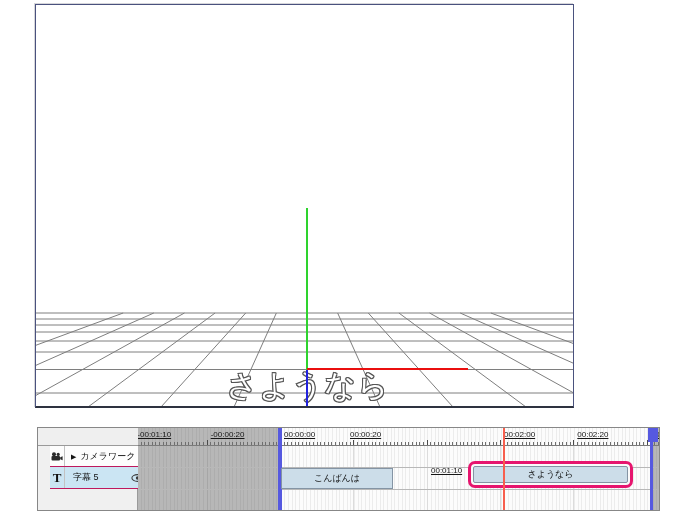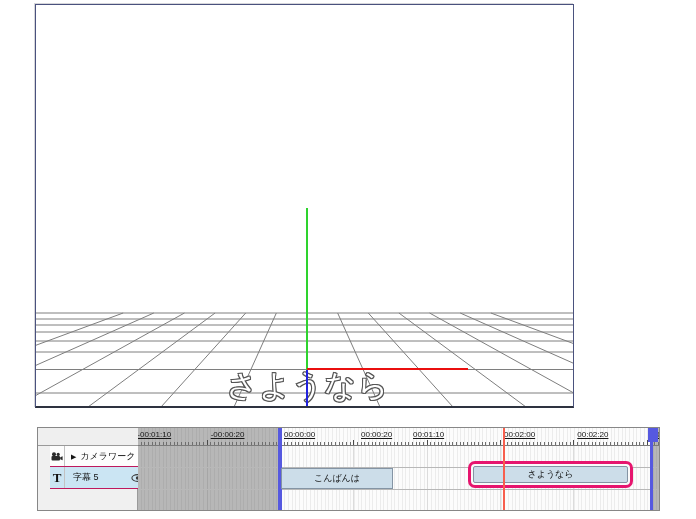--- a/index.html
+++ b/index.html
@@ -276,22 +276,22 @@
         <div class="tick" style="left: 497.67px; top: 14px; height: 3px; background: rgb(110, 110, 110);"></div>
         <div class="tick" style="left: 501.34px; top: 14px; height: 3px; background: rgb(110, 110, 110);"></div>
         <div class="tick" style="left: 505px; top: 14px; height: 3px; background: rgb(110, 110, 110);"></div>
         <div class="tick" style="left: 508.67px; top: 12px; height: 5px; background: rgb(74, 74, 74);"></div>
         <div class="tick" style="left: 512.34px; top: 14px; height: 3px; background: rgb(110, 110, 110);"></div>
         <div class="tick" style="left: 516px; top: 14px; height: 3px; background: rgb(110, 110, 110);"></div>
         <div class="tick" style="left: 519.67px; top: 14px; height: 3px; background: rgb(110, 110, 110);"></div>
         <div class="ruler-label" style="left: -0.7px;">-00:01:10</div>
         <div class="ruler-label" style="left: 72.7px;">-00:00:20</div>
         <div class="ruler-label" style="left: 146px;">00:00:00</div>
-        <div class="ruler-label" style="left: 223px;">00:00:20</div>
-        <div class="ruler-label" style="left: 275px;">00:01:10</div>
+        <div class="ruler-label" style="left: 212px;">00:00:20</div>
+        <div class="ruler-label" style="left: 293px; margin-top: 36px;">00:01:10</div>
         <div class="ruler-label" style="left: 366px;">00:02:00</div>
         <div class="ruler-label" style="left: 439.3px;">00:02:20</div>
         <div class="ruler-label" style="left: 512.7px;">00:03:10</div>
         <div class="ruler-line"></div>
         <div class="row-sep" style="top: 39px;"></div>
         <div class="row-sep" style="top: 61px;"></div>
         <div class="marker" style="left: 140px; width: 4px; height: 82px; background: rgb(86, 89, 224);"></div>
         <div class="marker" style="left: 510px; width: 10px; height: 14px; background: rgb(86, 89, 224);"></div>
         <div class="marker" style="left: 512px; width: 3px; height: 82px; background: rgb(86, 89, 224);"></div>
         <div class="clip" style="left: 143px; top: 39.5px; width: 112px; height: 21px; line-height: 19px;">こんばんは</div>

